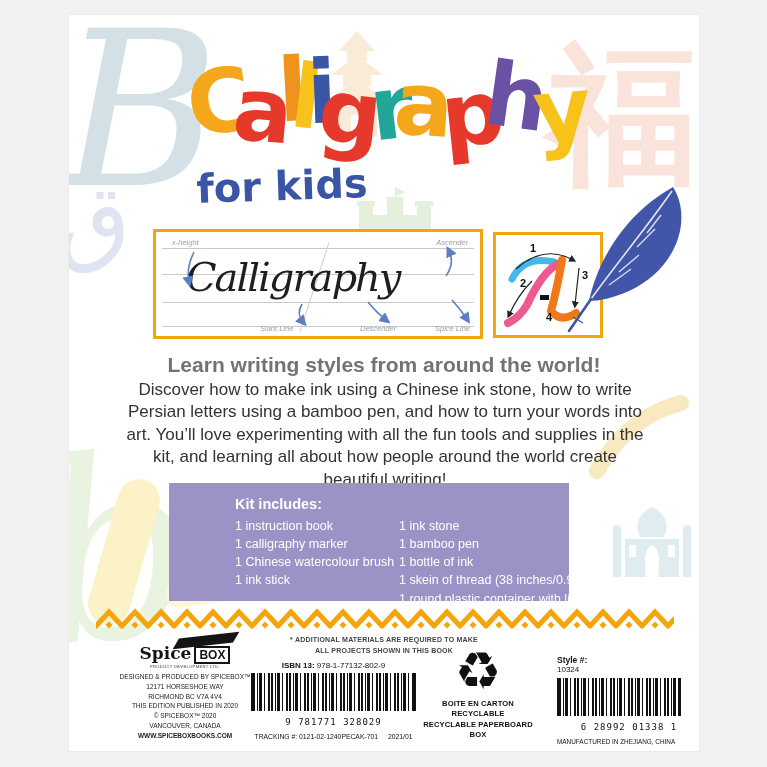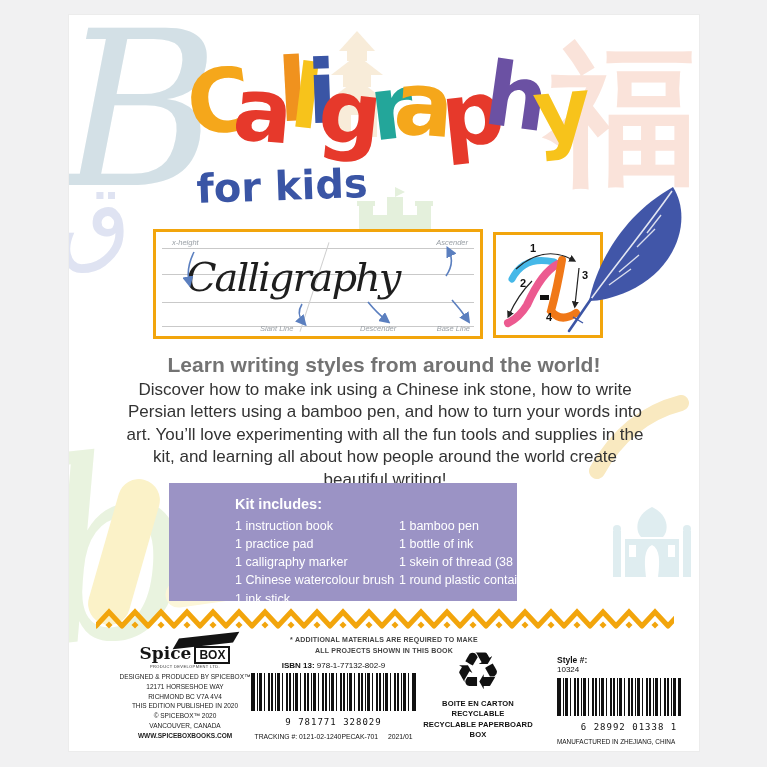--- a/index.html
+++ b/index.html
@@ -32,21 +32,21 @@
 
   
   .a-box{position:absolute;left:424px;top:217px;width:110px;height:106px;border:3px solid #f2a50c;background:#fff;z-index:2;box-sizing:border-box;}
   .feather{position:absolute;left:478px;top:160px;width:155px;height:168px;z-index:4;}
 
   
   .headline{position:absolute;left:0;top:338px;width:100%;text-align:center;font-size:21px;font-weight:bold;color:#737373;z-index:1;}
   .bodycopy{position:absolute;left:51px;top:364px;width:530px;text-align:center;font-size:17px;line-height:1.32;color:#333;z-index:1;}
 
   
-  .kit-box{position:absolute;left:100px;top:468px;width:348px;height:118px;background:#9b93c5;color:#fff;z-index:1;}
+  .kit-box{position:absolute;left:100px;top:468px;width:400px;height:118px;background:#9b93c5;color:#fff;z-index:1;}
   .kit-title{position:absolute;left:66px;top:13px;font-size:14.5px;font-weight:bold;}
   .kit-col{position:absolute;top:34px;font-size:12.5px;line-height:1.45;}
   .kit-col.left{left:66px;width:160px;}
   .kit-col.right{left:230px;width:202px;}
 
   
   .zigzag{position:absolute;left:27px;top:592px;z-index:1;}
   .footnote{position:absolute;left:0;top:620px;width:100%;text-align:center;font-size:7px;font-weight:600;color:#444;line-height:1.5;letter-spacing:.2px;z-index:1;}
 
   
@@ -137,21 +137,21 @@
       <div class="gline" style="top:16px"></div>
       <div class="gline" style="top:42px"></div>
       <div class="gline" style="top:70px"></div>
       <div class="gline" style="top:94px"></div>
       <div class="slantline"></div>
       <div class="script-word">Calligraphy</div>
       <div class="dlabel" style="left:16px;top:6px">x-height</div>
       <div class="dlabel" style="right:12px;top:6px">Ascender</div>
       <div class="dlabel" style="left:104px;bottom:3px">Slant Line</div>
       <div class="dlabel" style="left:204px;bottom:3px">Descender</div>
-      <div class="dlabel" style="right:10px;bottom:3px">Base Line</div>
+      <div class="dlabel" style="right:10px;bottom:3px">Spice Line</div>
       <svg class="diag-arrows" viewBox="0 0 324 104">
         <defs>
           <marker id="ah" markerWidth="7" markerHeight="7" refX="3.5" refY="3.5" orient="auto">
             <path d="M0,0 L7,3.5 L0,7 Z" fill="#5b7fbf"></path>
           </marker>
         </defs>
         <path class="arr" d="M38,20 Q30,36 33,50" marker-end="url(#ah)"></path>
         <path class="arr" d="M290,44 Q299,31 293,19" marker-end="url(#ah)"></path>
         <path class="arr" d="M146,72 Q140,82 147,90" marker-end="url(#ah)"></path>
         <path class="arr" d="M212,70 Q221,81 230,88" marker-end="url(#ah)"></path>
@@ -188,26 +188,26 @@
       <path d="M26,142 L36,148" stroke="#3c55a5" stroke-width="1.4"></path>
     </svg>
 
     <div class="headline">Learn writing styles from around the world!</div>
     <div class="bodycopy">Discover how to make ink using a Chinese ink stone, how to write Persian letters using a bamboo pen, and how to turn your words into art. You’ll love experimenting with all the fun tools and supplies in the kit, and learning all about how people around the world create beautiful writing!</div>
 
     <div class="kit-box">
       <div class="kit-title">Kit includes:</div>
       <div class="kit-col left">
           <div class="kit-item">1 instruction book</div>
-          <div class="kit-item">1 practice pad</div>
           <div class="kit-item">1 calligraphy marker</div>
           <div class="kit-item">1 Chinese watercolour brush</div>
           <div class="kit-item">1 ink stick</div>
         </div>
       <div class="kit-col right">
+          <div class="kit-item">1 ink stone</div>
           <div class="kit-item">1 bamboo pen</div>
           <div class="kit-item">1 bottle of ink</div>
           <div class="kit-item">1 skein of thread (38 inches/0.97 m)</div>
           <div class="kit-item">1 round plastic container with lid</div>
         </div>
     </div>
 
     <svg class="zigzag" width="578" height="24">
       <defs>
         <pattern id="zz" width="26" height="24" patternUnits="userSpaceOnUse">

